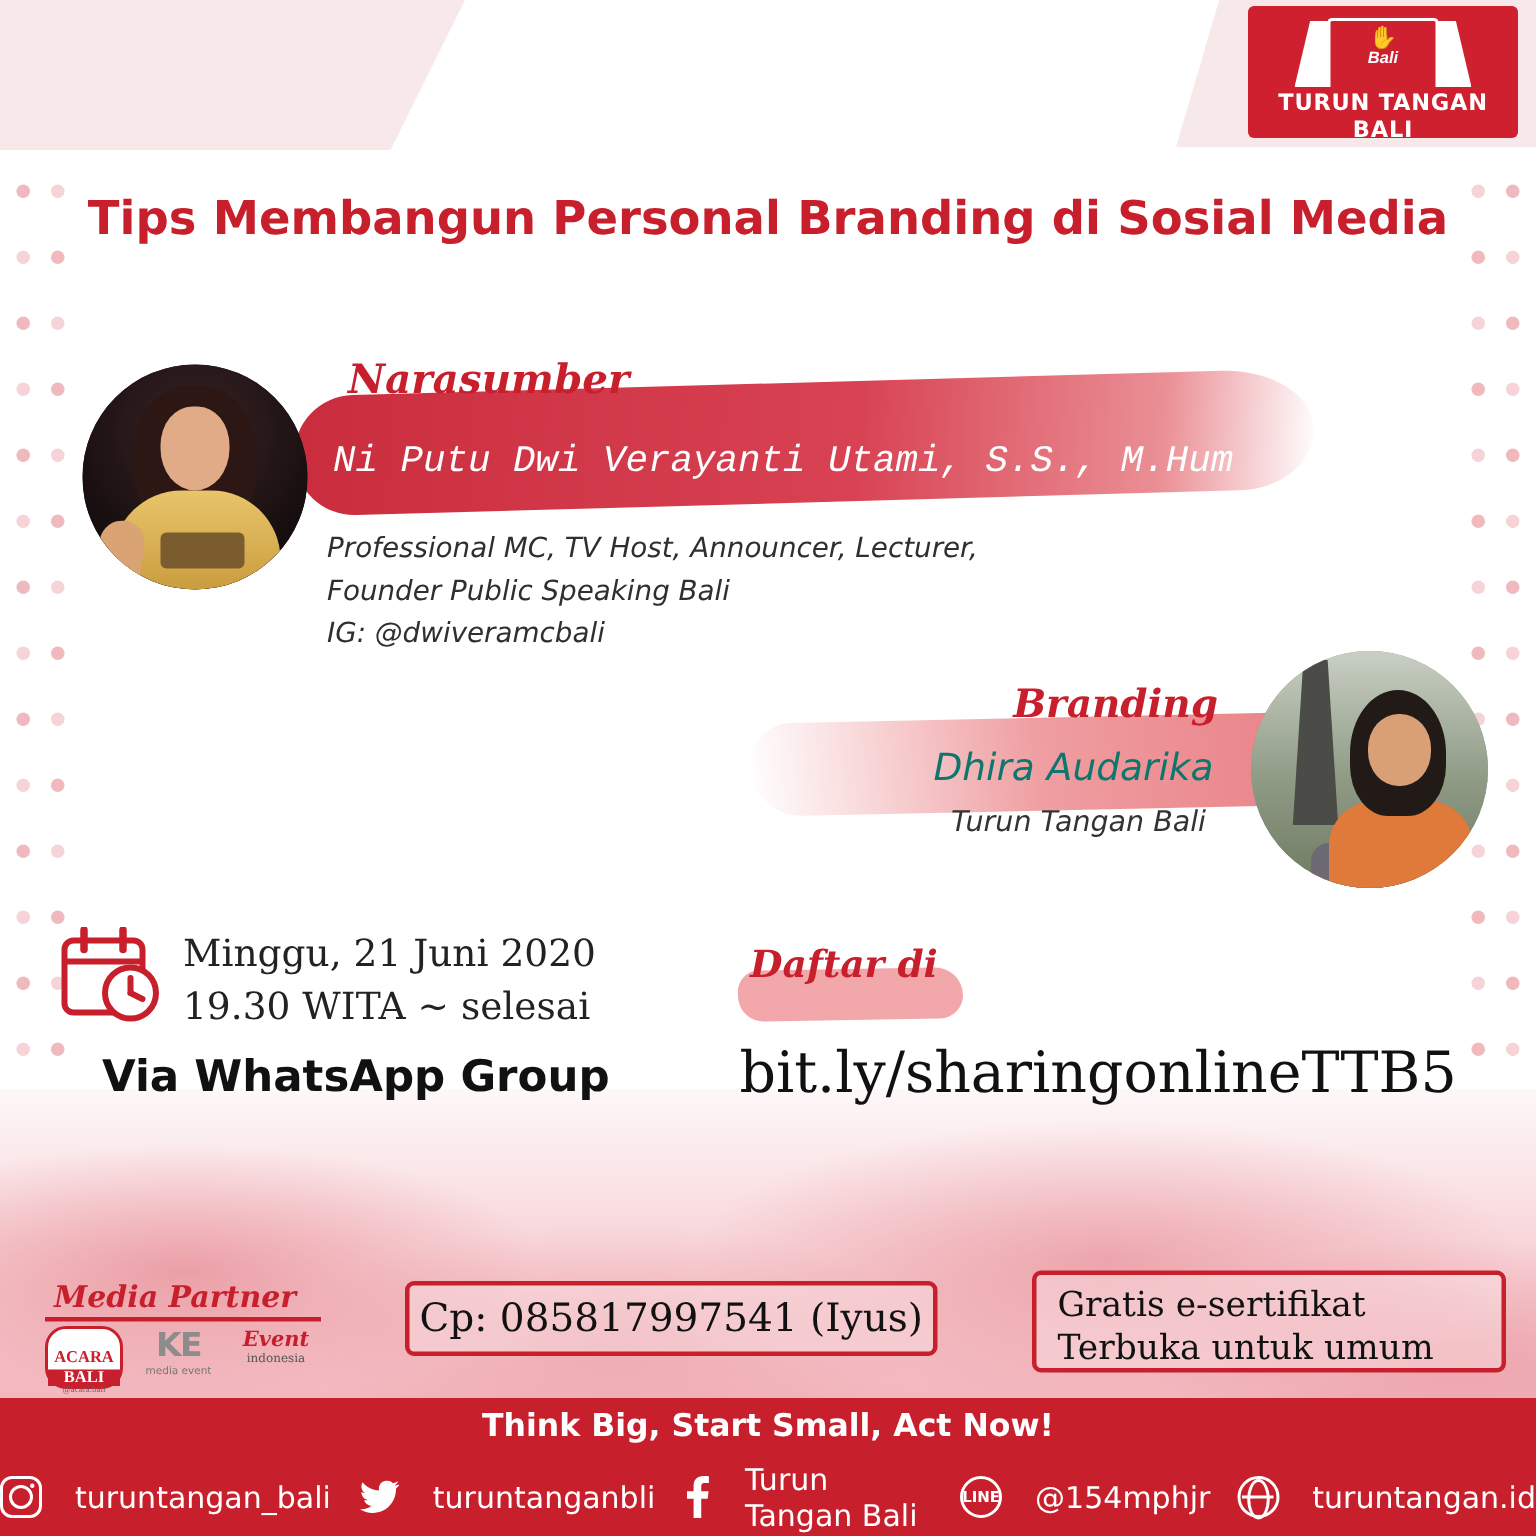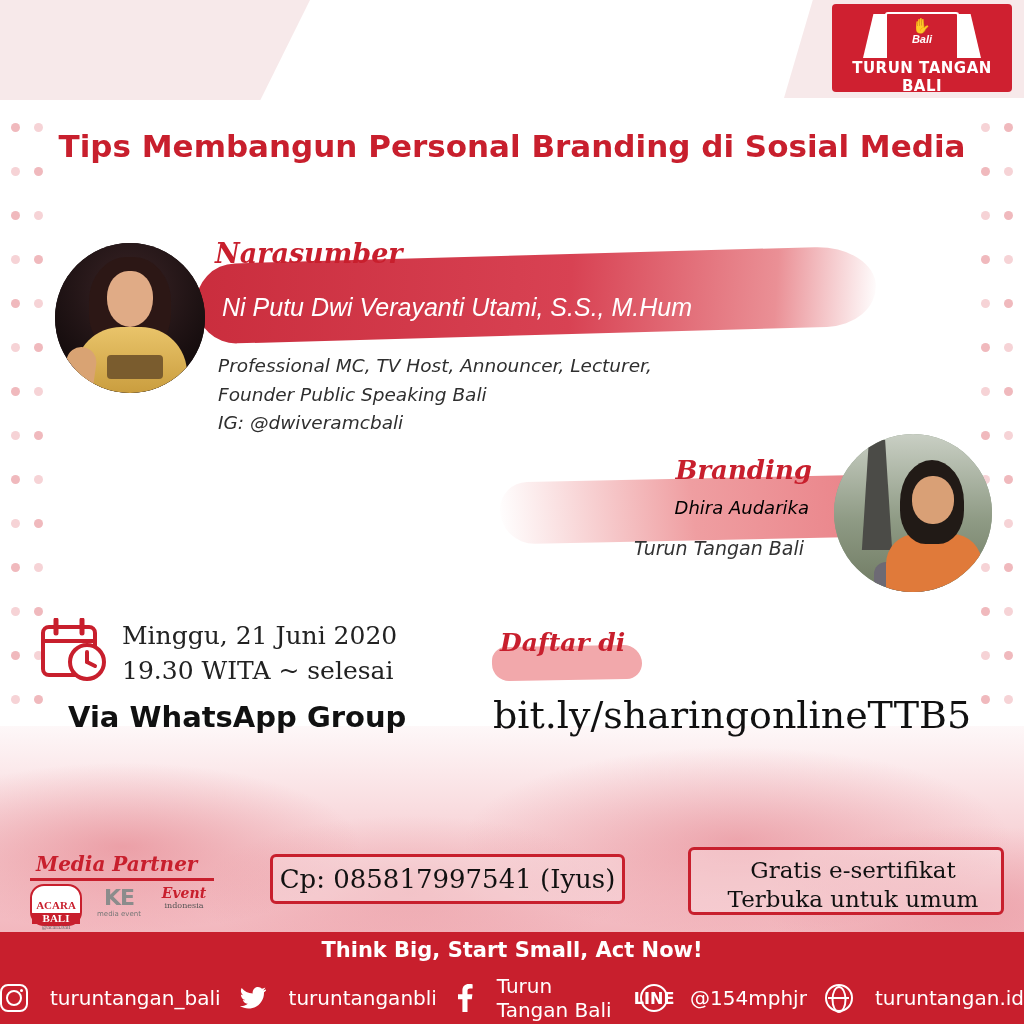--- a/index.html
+++ b/index.html
@@ -168,30 +168,30 @@
   .sp-arm {
     position:absolute; left:10px; top:104px; width:30px; height:50px;
     background:#d9a373; border-radius: 16px;
     transform: rotate(8deg);
   }
   .sp-clutch{
     position:absolute; left:52px; top:112px; width:56px; height:24px;
     background:#7a5c2e; border-radius:4px;
   }
   .label-narasumber {
-    position: absolute; top: 238px; left: 215px;
+    position: absolute; top: 238px; left: 232px;
     font-family: "DejaVu Serif", serif;
     font-style: italic; font-weight: bold;
     font-size: 27px;
     color: #c81f2d;
     z-index: 4;
   }
   .speaker-name {
     position: absolute; top: 293px; left: 222px;
-    font-family: Liberation Sans, sans-serif;
+    font-family: Liberation Mono, monospace;
     font-style: italic;
     font-size: 25px;
     color: #ffffff;
     z-index: 4;
     white-space: nowrap;
   }
   .speaker-desc {
     position: absolute; top: 352px; left: 218px;
     font-family: "DejaVu Sans", sans-serif;
     font-style: italic;
@@ -246,22 +246,22 @@
     font-family: "DejaVu Serif", serif;
     font-style: italic; font-weight: bold;
     font-size: 26px;
     color: #c81f2d;
     z-index: 4;
   }
   .mod-name {
     position: absolute; top: 497px; right: 215px;
     font-family: "DejaVu Sans", sans-serif;
     font-style: italic;
-    font-size: 18px;
-    color: #000000;
+    font-size: 25px;
+    color: #0f766e;
     z-index: 4;
   }
   .mod-org {
     position: absolute; top: 537px; right: 220px;
     font-family: "DejaVu Sans", sans-serif;
     font-style: italic;
     font-size: 19px;
     color: #333333;
     z-index: 4;
   }
@@ -389,21 +389,20 @@
     width: 316px; height: 68px;
     border: 3px solid #c81f2d;
     border-radius: 6px;
     background: rgba(255,255,255,0.3);
     padding: 6px 0 0 14px;
     font-family: "DejaVu Serif", serif;
     font-size: 23px;
     line-height: 1.25;
     color: #111;
     z-index: 4;
-    text-align: center;
   }
 
   
   .footer {
     position: absolute;
     left: 0; bottom: 0;
     width: 1024px; height: 92px;
     background: #c81f2d;
     color: #ffffff;
     z-index: 5;
@@ -430,21 +429,21 @@
   }
   .ic-ig { border: 2.5px solid #fff; border-radius: 8px; position: relative; }
   .ic-ig:before {
     content:""; position:absolute; left:50%; top:50%; transform: translate(-50%,-50%);
     width: 12px; height: 12px; border: 2.5px solid #fff; border-radius: 50%;
   }
   .ic-ig:after {
     content:""; position:absolute; right:3px; top:3px; width:3px; height:3px;
     background:#fff; border-radius:50%;
   }
-  .ic-line { border: 2.5px solid #fff; border-radius: 50%; font-size: 16px; font-weight: bold; }
+  .ic-line { border: 2.5px solid #fff; border-radius: 50%; font-size: 10px; font-weight: bold; }
   .ic-glob { border: 2.5px solid #fff; border-radius: 50%; position: relative; }
   .ic-glob:before{
     content:""; position:absolute; left:50%; top:0; transform:translateX(-50%);
     width: 11px; height: 23px; border: 2px solid #fff; border-radius: 50%;
   }
   .ic-glob:after{
     content:""; position:absolute; left:1px; top:50%; transform:translateY(-50%);
     width: 21px; height: 0; border-top: 2px solid #fff;
   }
   .ic svg { display:block; }

